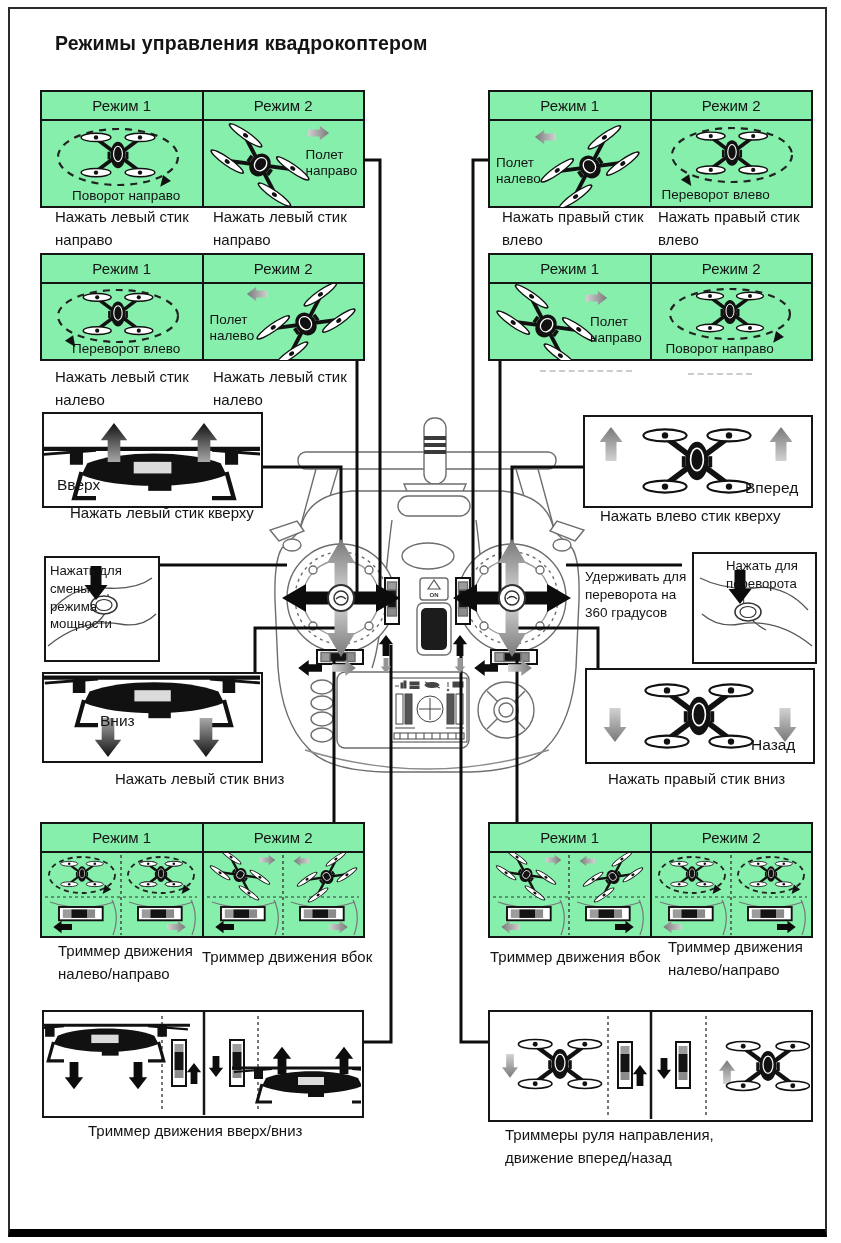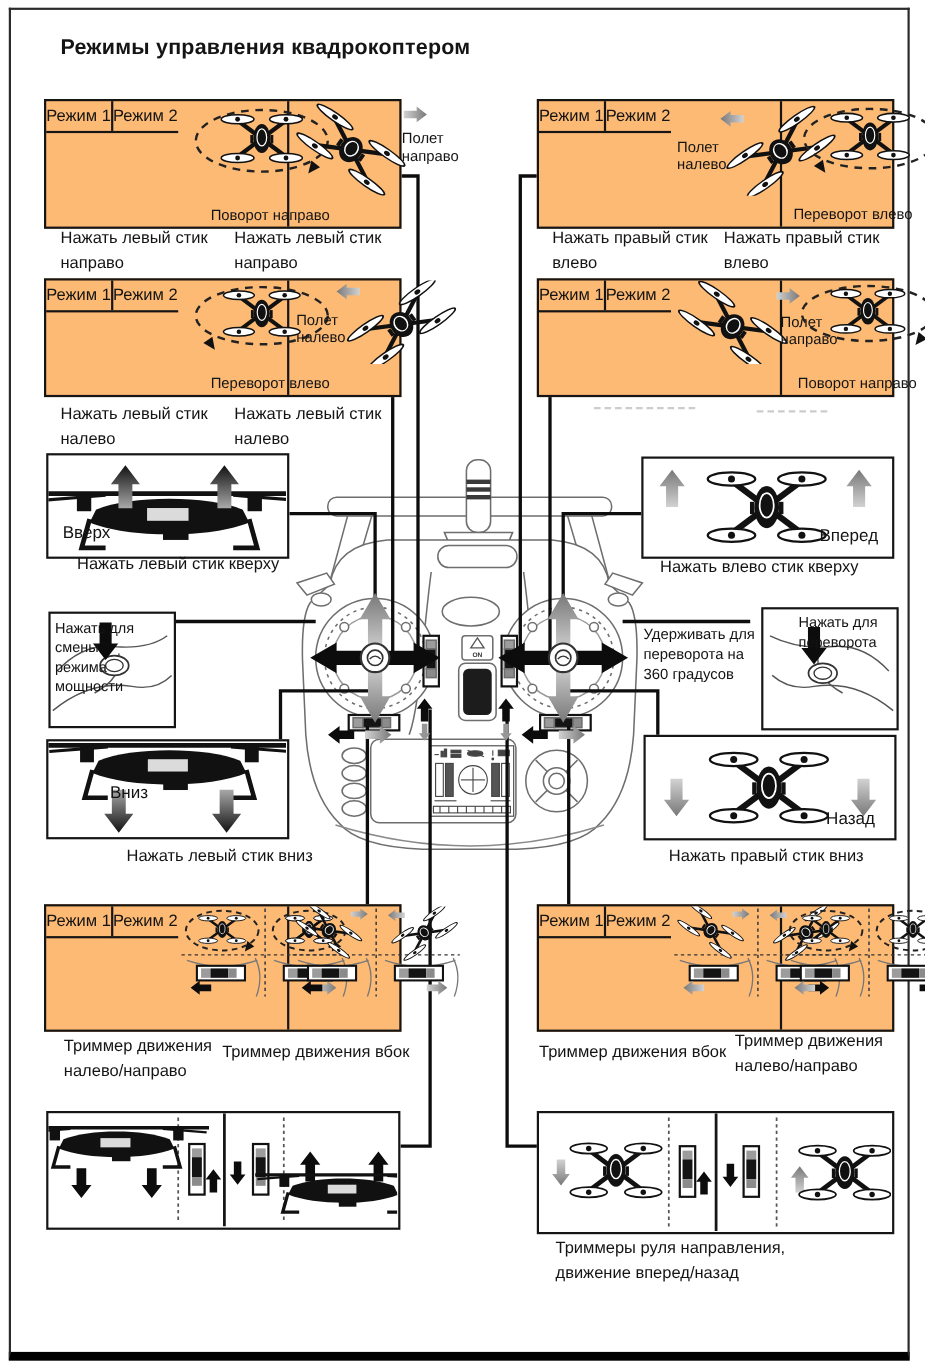--- a/index.html
+++ b/index.html
@@ -2,22 +2,22 @@
 <html><head>
 <meta charset="utf-8">
 <style>
   html,body{margin:0;padding:0;background:#fff;}
   .page{position:relative;width:841px;height:1243px;background:#fff;
         font-family:"Liberation Sans",sans-serif;color:#141414;overflow:hidden;}
   .frame{position:absolute;left:8px;top:7px;width:815px;height:1220px;
          border:2px solid #2b2b2b;border-bottom:8px solid #000;}
   .title{position:absolute;left:55px;top:32px;font-size:19.5px;font-weight:700;letter-spacing:.2px;}
   .art{position:absolute;left:0;top:0;}
-  .mtable{position:absolute;border:2.5px solid #151515;background:#fdba74;box-sizing:border-box;
-          display:flex;flex-direction:row;}
+  .mtable{position:absolute;border:2.5px solid #151515;background:#86efac;box-sizing:border-box;
+          display:flex;flex-direction:column;}
   .mhead{display:flex;height:27px;border-bottom:2.5px solid #151515;flex:none;}
   .mh{flex:1;display:flex;align-items:center;justify-content:center;font-size:15px;}
   .mh.bdr{border-right:2.5px solid #151515;}
   .mbody{display:flex;flex:1;min-height:0;}
   .mcell{flex:1;position:relative;}
   .mcell.bdr{border-right:2.5px solid #151515;}
   .mcell svg{position:absolute;left:0;top:0;}
   .cl{position:absolute;font-size:13.5px;line-height:1.2;}
   .nw{white-space:nowrap;}
   .cap{position:absolute;font-size:15px;line-height:1.5;}
@@ -534,20 +534,21 @@
       <use href="#arw" transform="translate(94,50) rotate(90) scale(0.8)" fill="#0c0c0c"></use>
       <use href="#trimV" transform="translate(128,28)"></use>
       <use href="#arw" transform="translate(150,72) rotate(-90) scale(0.62)" fill="#0c0c0c"></use>
       <use href="#arw" transform="translate(172,44) rotate(90) scale(0.62)" fill="#0c0c0c"></use>
       <use href="#trimV" transform="translate(186,28)"></use>
       <use href="#arw" transform="translate(238,62) rotate(-90) scale(0.8)" fill="#0c0c0c"></use>
       <use href="#arw" transform="translate(300,62) rotate(-90) scale(0.8)" fill="#0c0c0c"></use>
       <use href="#droneSide" transform="translate(268,72) scale(1.0)"></use>
     </svg>
   </div>
+  <div class="cap nw" style="left:88px;top:1120px;">Триммер движения вверх/вниз</div>
 
   <div class="box" style="left:488px;top:1010px;width:325px;height:112px;">
     <svg width="320" height="107" viewBox="0 0 320 107">
       <line x1="161" y1="0" x2="161" y2="107" stroke="#151515" stroke-width="2.5"></line>
       <line x1="118" y1="4" x2="118" y2="103" stroke="#555" stroke-width="1.6" stroke-dasharray="3 3"></line>
       <line x1="216" y1="4" x2="216" y2="103" stroke="#555" stroke-width="1.6" stroke-dasharray="3 3"></line>
       <use href="#droneTop" transform="translate(70,52) scale(0.62)"></use>
       <use href="#arw" transform="translate(20,42) rotate(90) scale(0.7)" fill="url(#gfade)"></use>
       <use href="#trimV" transform="translate(128,30)"></use>
       <use href="#arw" transform="translate(150,74) rotate(-90) scale(0.62)" fill="#0c0c0c"></use>

